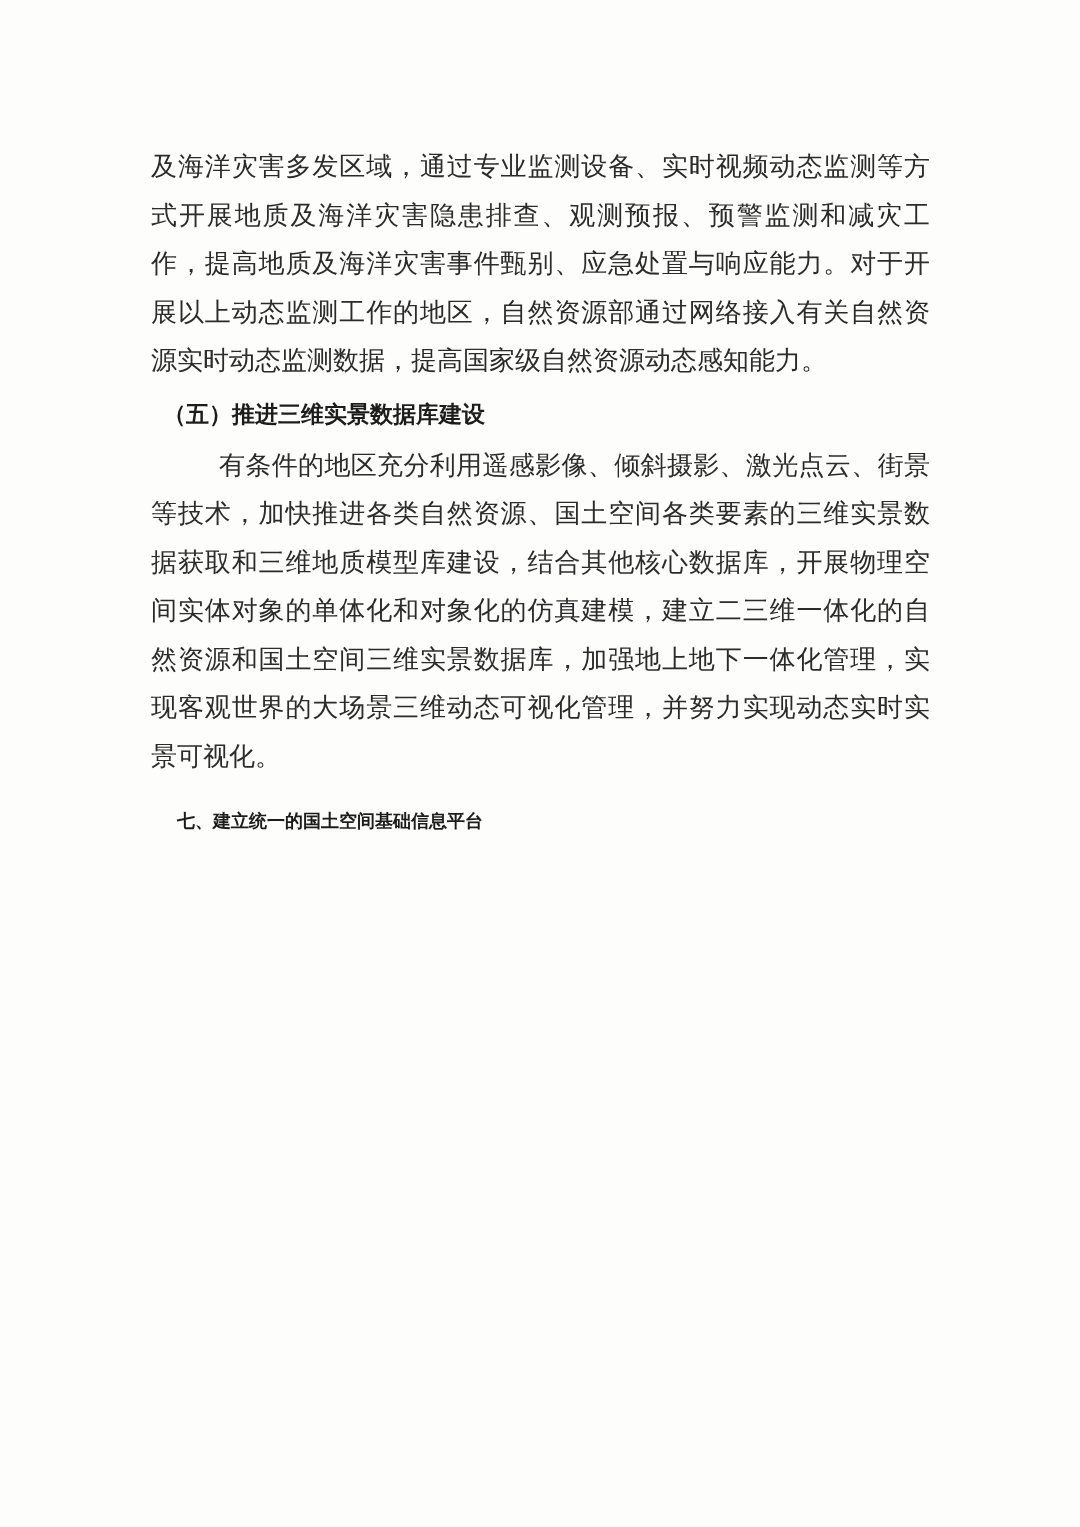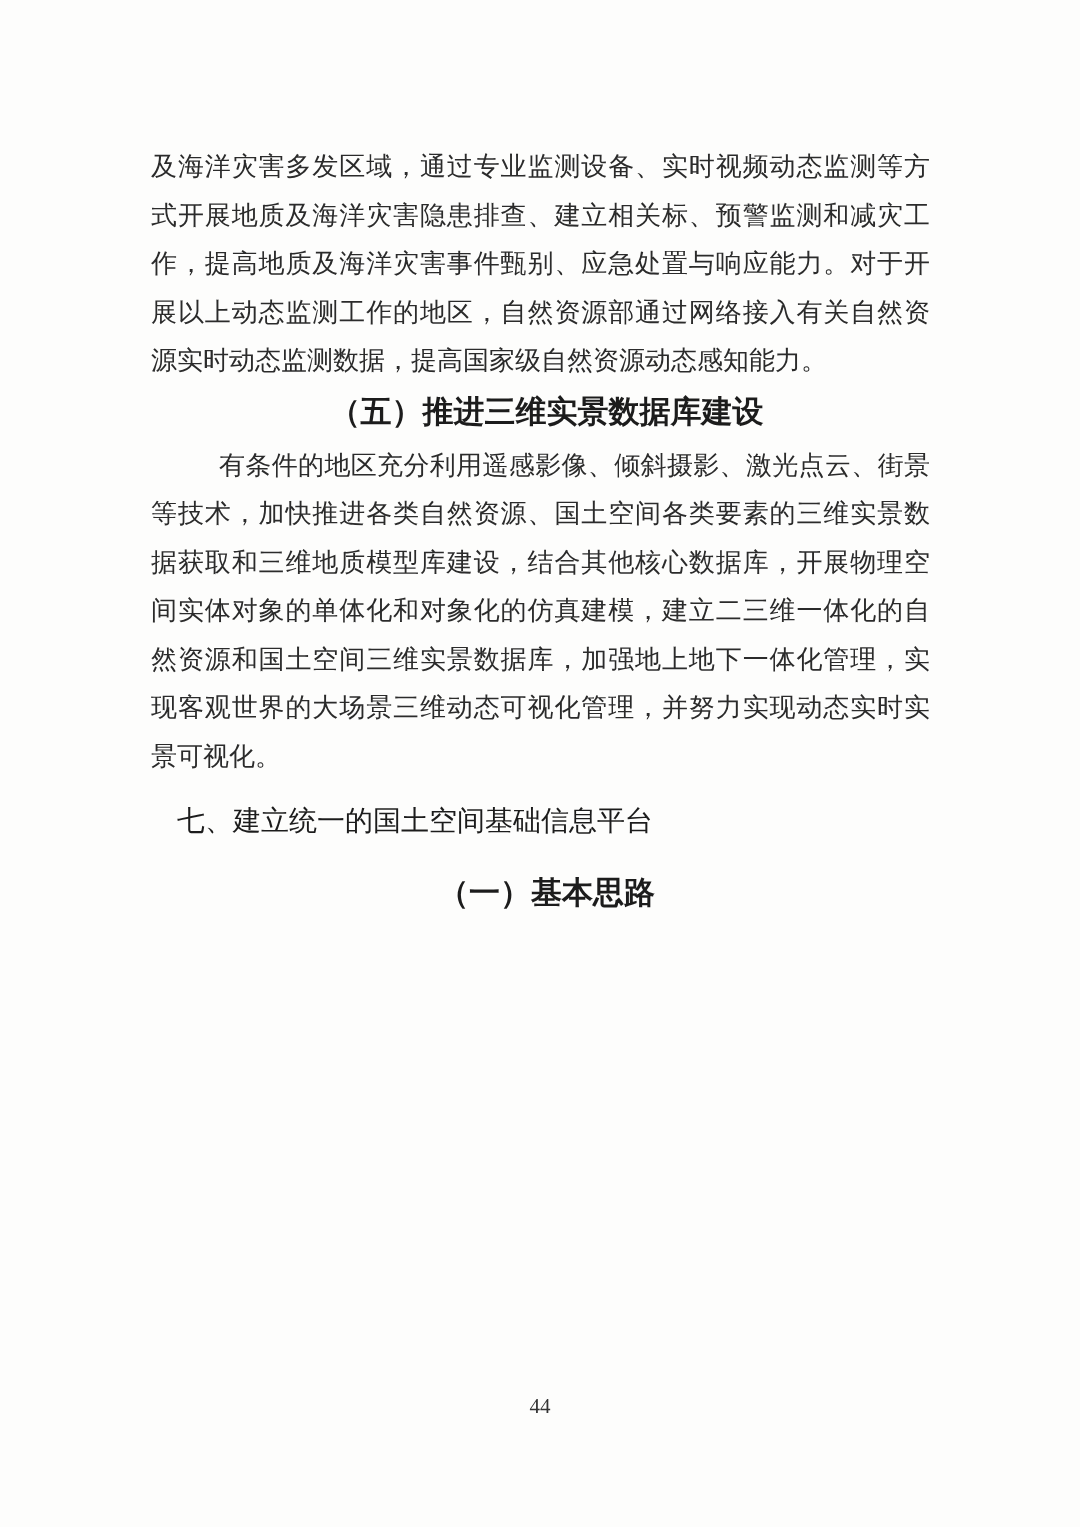--- a/index.html
+++ b/index.html
@@ -34,33 +34,32 @@
     text-align:justify;
     text-justify:inter-character;
     text-indent:68px;
     word-break:break-all;
   }
   .body-para.no-indent{text-indent:0;}
   .body-para.numbered-indent{text-indent:35px;}
   .sub-heading{
     margin:4px 0;
     padding-left:12px;
-    font-family:Liberation Mono, monospace;
+    font-family:Liberation Sans, sans-serif;
     font-weight:700;
-    font-size:31px;
+    font-size:23px;
     line-height:48px;
     color:var(--heading-text,#1c1c1c);
-    text-align:center;
   }
   .chapter-heading{
     margin:16px 0 26px;
     padding-left:26px;
     font-family:"Liberation Sans","DejaVu Sans",sans-serif;
-    font-weight:400;
-    font-size:28px;
+    font-weight:700;
+    font-size:18px;
     line-height:48px;
     color:var(--heading-text,#1c1c1c);
   }
   .page-footer{
     position:absolute;
     left:0;top:1392px;
     width:100%;
     text-align:center;
     line-height:28px;
   }
@@ -68,30 +67,26 @@
     font-family:"Liberation Serif","DejaVu Serif",serif;
     font-size:21px;
     color:#333333;
   }
 </style>
 </head>
 <body>
 
 <div class="page">
   <main class="content">
-    <p class="body-para no-indent">及海洋灾害多发区域，通过专业监测设备、实时视频动态监测等方式开展地质及海洋灾害隐患排查、建立相关标、预警监测和减灾工作，提高地质及海洋灾害事件甄别、应急处置与响应能力。对于开展以上动态监测工作的地区，自然资源部通过网络接入有关自然资源实时动态监测数据，提高国家级自然资源动态感知能力。</p>
+    <p class="body-para no-indent">及海洋灾害多发区域，通过专业监测设备、实时视频动态监测等方式开展地质及海洋灾害隐患排查、观测预报、预警监测和减灾工作，提高地质及海洋灾害事件甄别、应急处置与响应能力。对于开展以上动态监测工作的地区，自然资源部通过网络接入有关自然资源实时动态监测数据，提高国家级自然资源动态感知能力。</p>
 
     <h3 class="sub-heading">（五）推进三维实景数据库建设</h3>
 
     <p class="body-para">有条件的地区充分利用遥感影像、倾斜摄影、激光点云、街景等技术，加快推进各类自然资源、国土空间各类要素的三维实景数据获取和三维地质模型库建设，结合其他核心数据库，开展物理空间实体对象的单体化和对象化的仿真建模，建立二三维一体化的自然资源和国土空间三维实景数据库，加强地上地下一体化管理，实现客观世界的大场景三维动态可视化管理，并努力实现动态实时实景可视化。</p>
 
 
 
     <h2 class="chapter-heading">七、建立统一的国土空间基础信息平台</h2>
 
-    <h3 class="sub-heading">（一）基本思路</h3>
 
   </main>
 
-  <footer class="page-footer">
-    <span class="page-number">44</span>
-  </footer>
 </div>
 
 </body></html>

